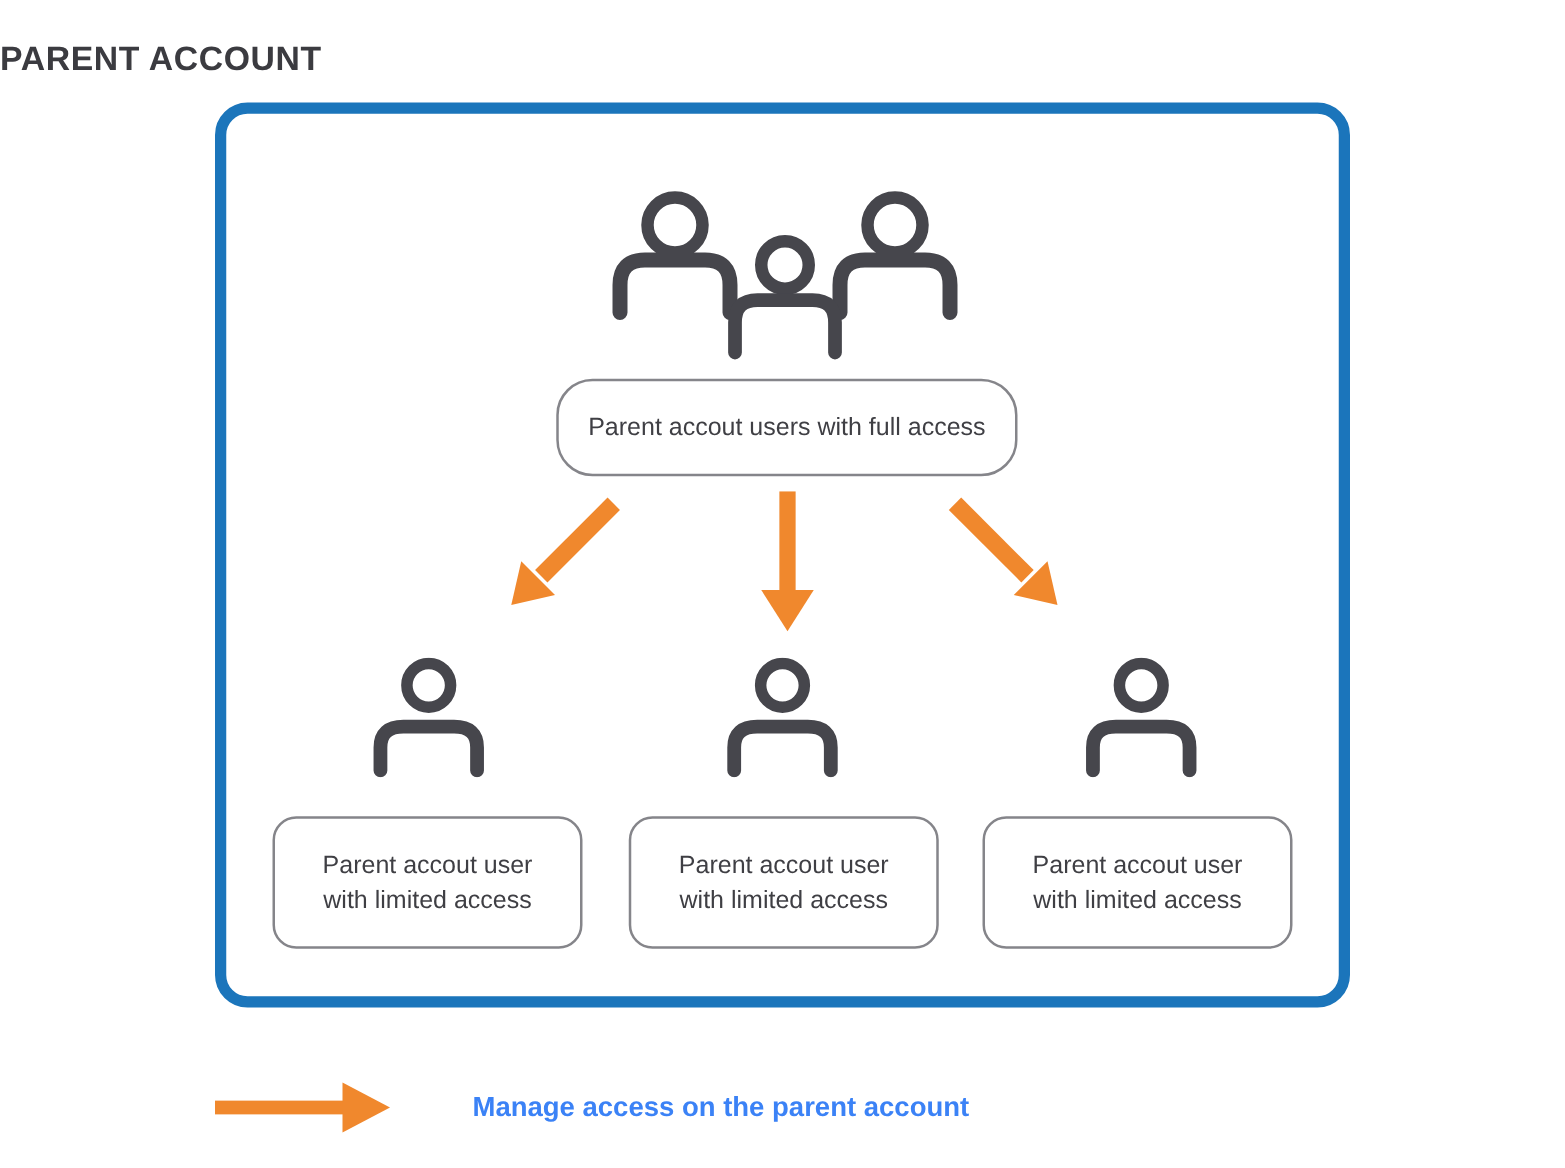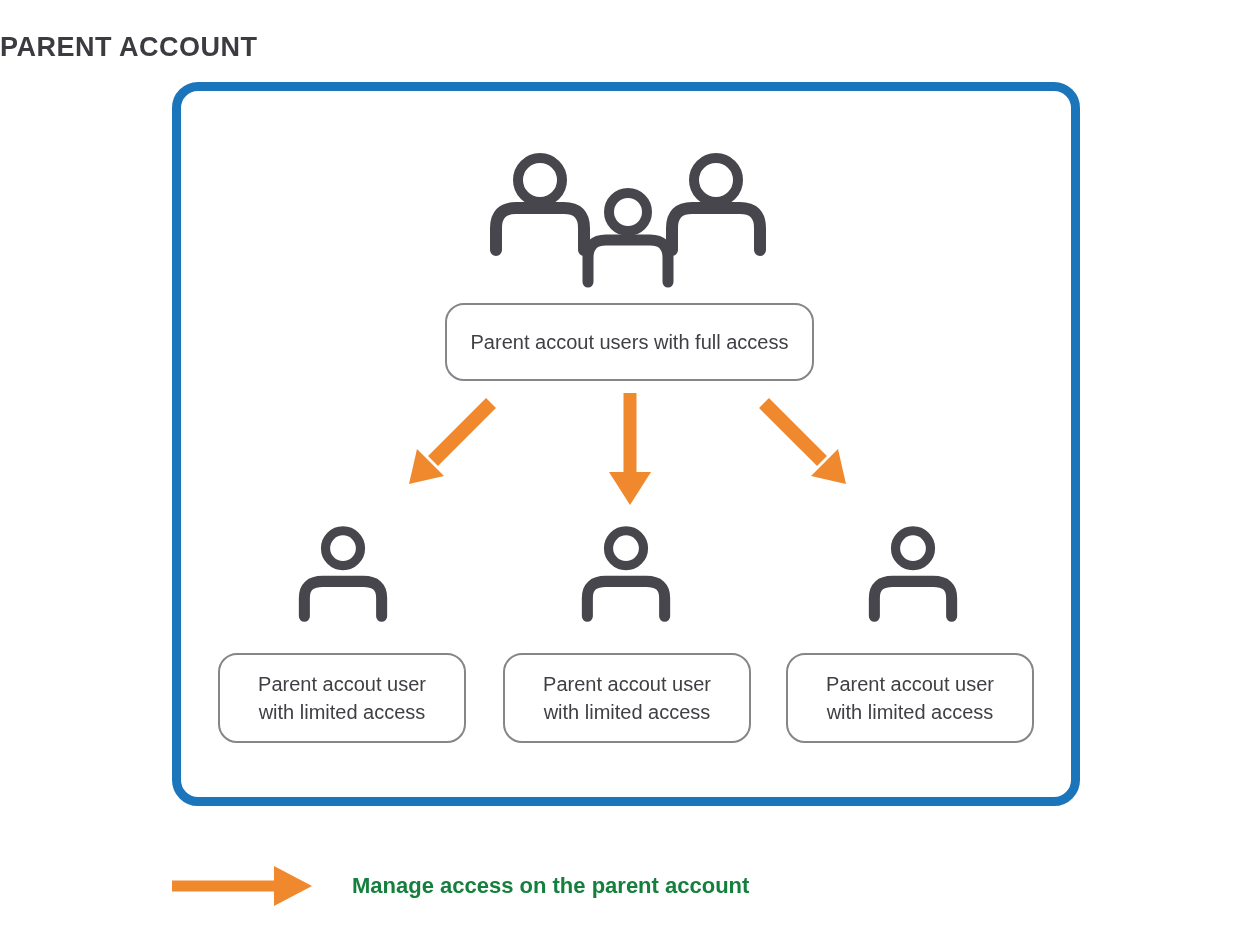--- a/index.html
+++ b/index.html
@@ -53,25 +53,26 @@
     text-align: center;
     color: #3f3f44;
     font-size: 20px;
     line-height: 28px;
   }
   .pill-full {
     left: 445px;
     top: 303px;
     width: 365px;
     height: 74px;
+    border-radius: 29px;
   }
   .pill-limited {
     top: 653px;
     width: 248px;
-    height: 90px;
+    height: 106px;
     padding: 0 26px;
     box-sizing: border-box;
   }
   .pill-limited.p0 { left: 218px; }
   .pill-limited.p1 { left: 503px; }
   .pill-limited.p2 { left: 786px; }
   .arrow {
     position: absolute;
   }
   .arrow-left  { left: 403px; top: 395px; width: 95px;  height: 95px; }
@@ -91,22 +92,22 @@
     left: 170px;
     top: 864px;
     display: flex;
     align-items: center;
   }
   .legend-arrow {
     width: 146px;
     height: 44px;
   }
   .legend-label {
-    margin-left: 36px;
-    color: #15803d;
+    margin-left: 62px;
+    color: #3b82f6;
     font-size: 22px;
     font-weight: bold;
   }
 </style>
 </head>
 <body>
 
 <div class="canvas">
 
   <div class="title">PARENT ACCOUNT</div>

